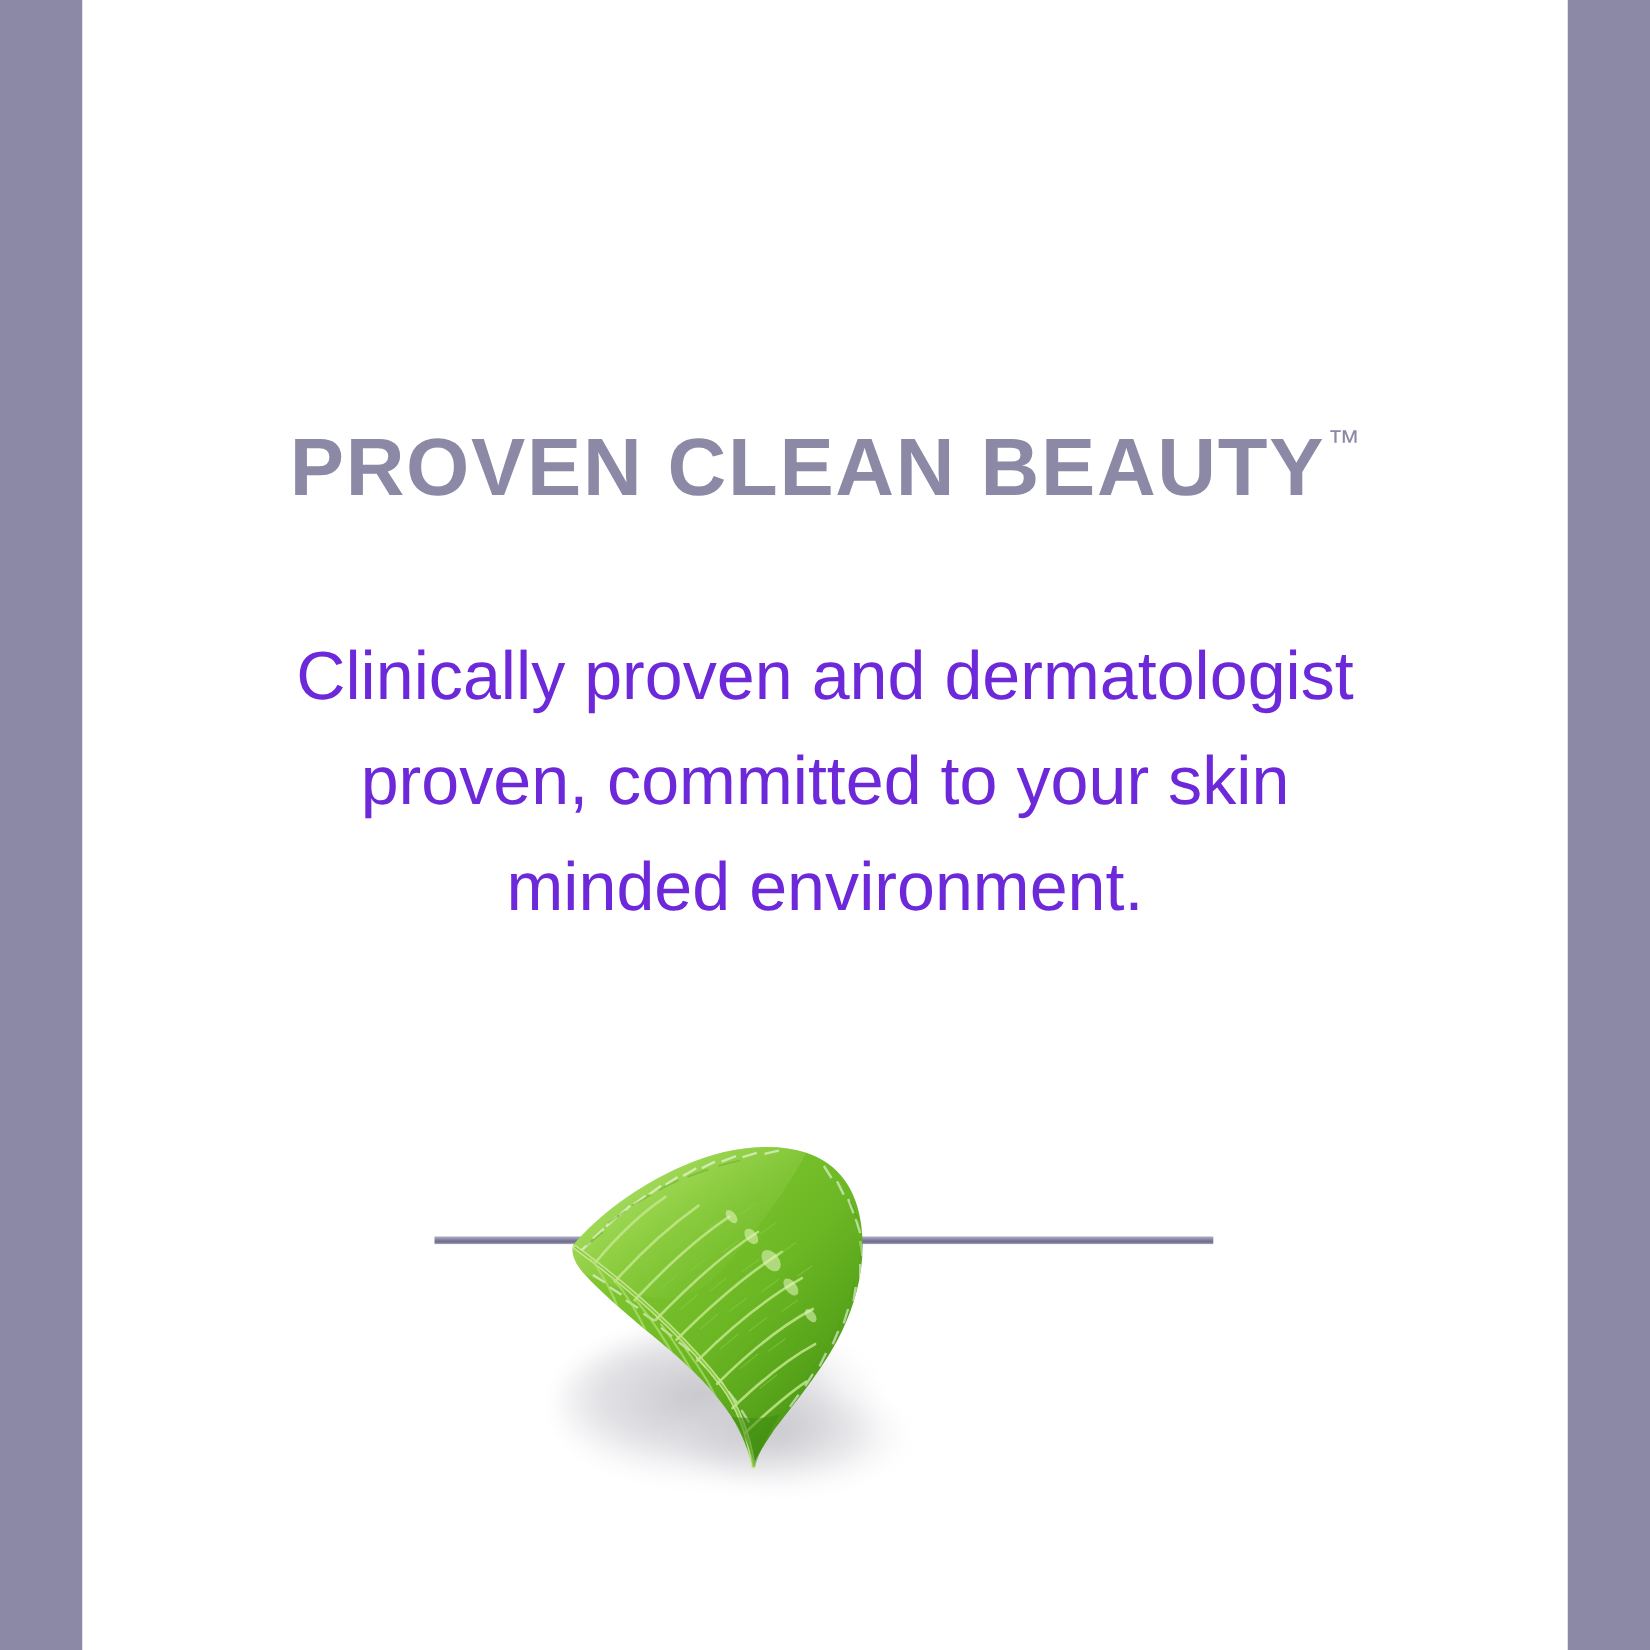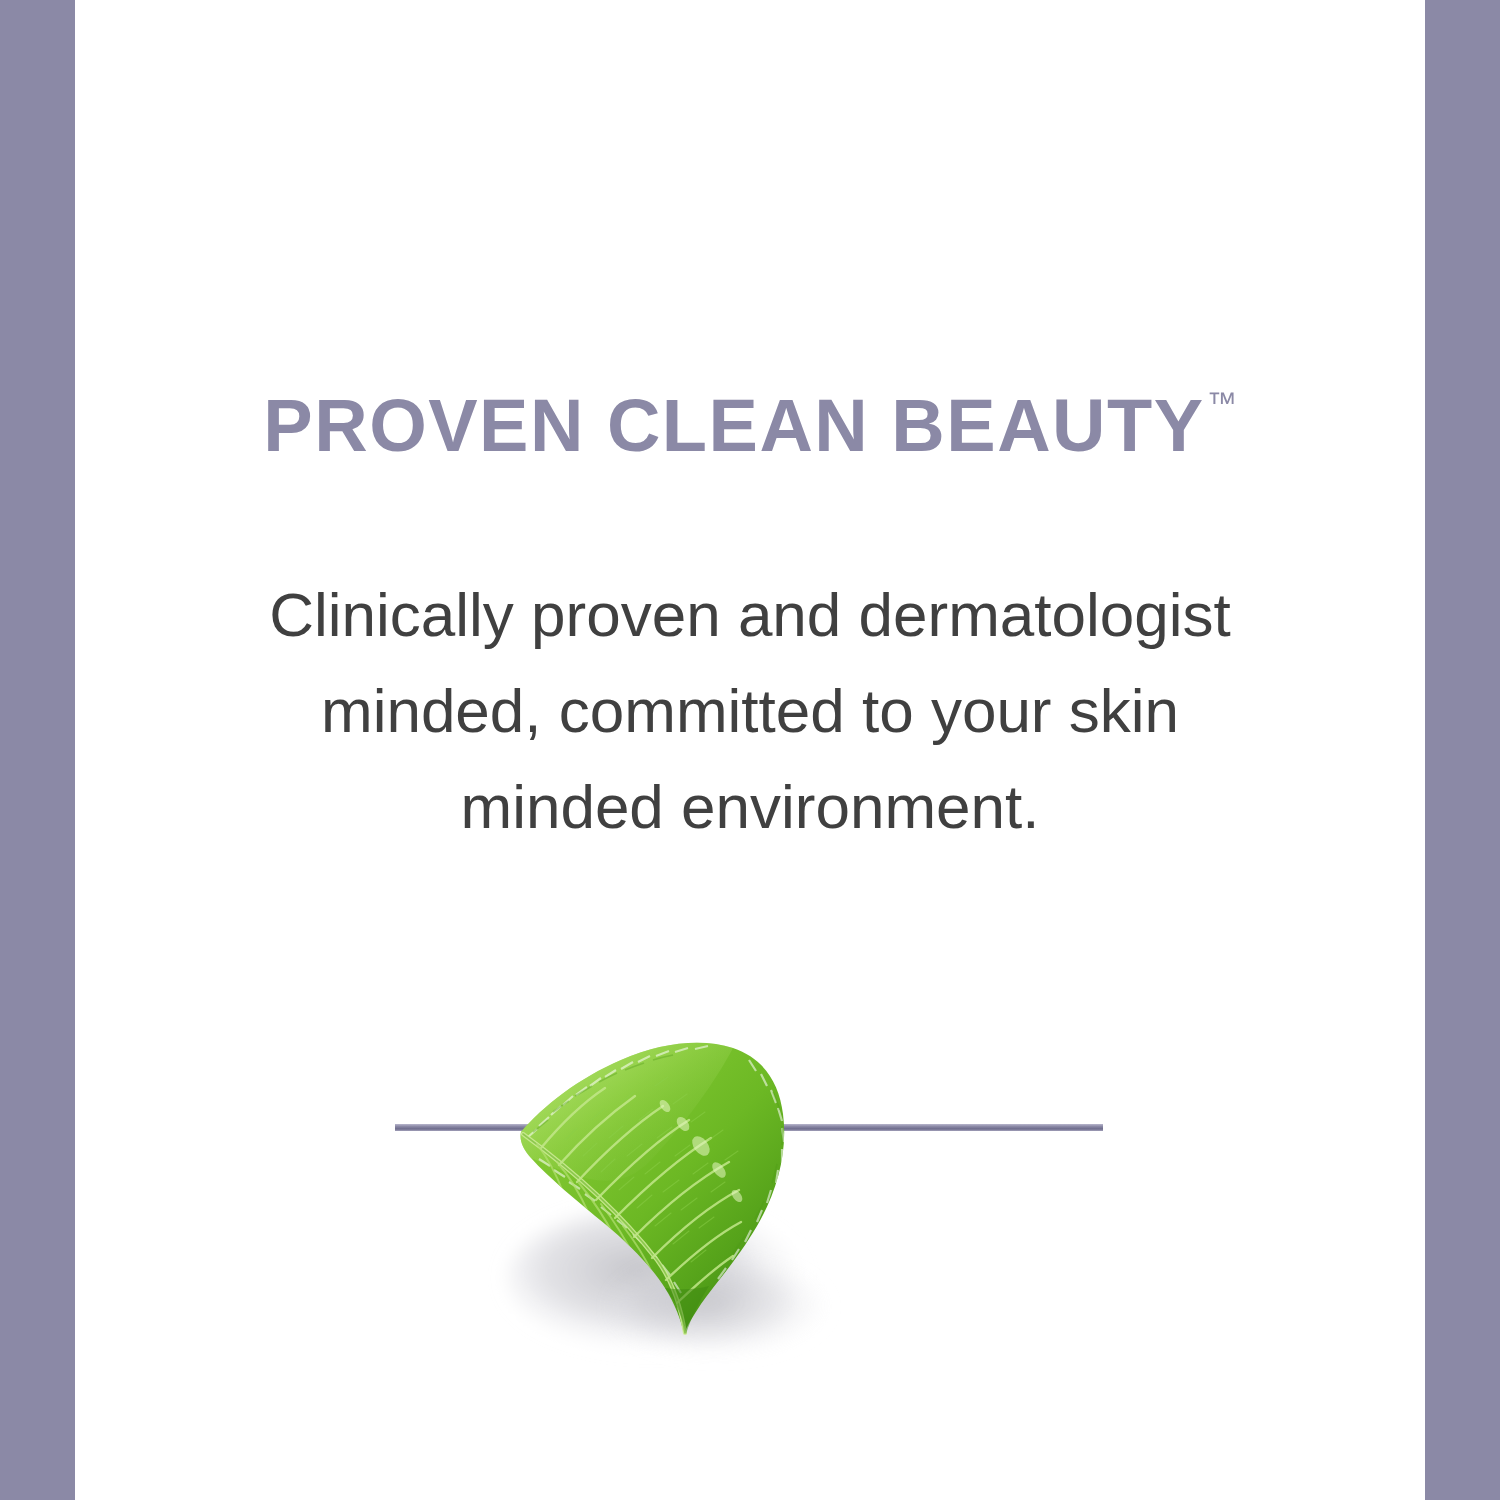--- a/index.html
+++ b/index.html
@@ -66,21 +66,21 @@
     margin-left: 2px;
   }
 
   
   .body-copy {
     position: absolute;
     top: 505px;
     left: 130px;
     width: 1090px;
     text-align: center;
-    color: #404040;
+    color: #6d28d9;
     font-family: "Liberation Sans", sans-serif;
     font-weight: normal;
     font-size: 62px;
     line-height: 96px;
   }
   .body-copy .line { display: block; }
 
   
   .emblem {
     position: absolute;
@@ -126,21 +126,21 @@
 
   <div class="side-bar left"></div>
   <div class="side-bar right"></div>
 
   <div class="panel">
 
     <h1 class="headline"><span>PROVEN CLEAN BEAUTY</span><span class="tm">™</span></h1>
 
     <p class="body-copy">
       <span class="line">Clinically proven and dermatologist</span>
-      <span class="line">minded, committed to your skin</span>
+      <span class="line">proven, committed to your skin</span>
       <span class="line">minded environment.</span>
     </p>
 
     <div class="emblem">
 
       <div class="divider-rule"></div>
 
       <div class="leaf-wrap">
         <svg class="leaf-svg" viewBox="0 0 360 330" xmlns="http://www.w3.org/2000/svg">
           <defs>

